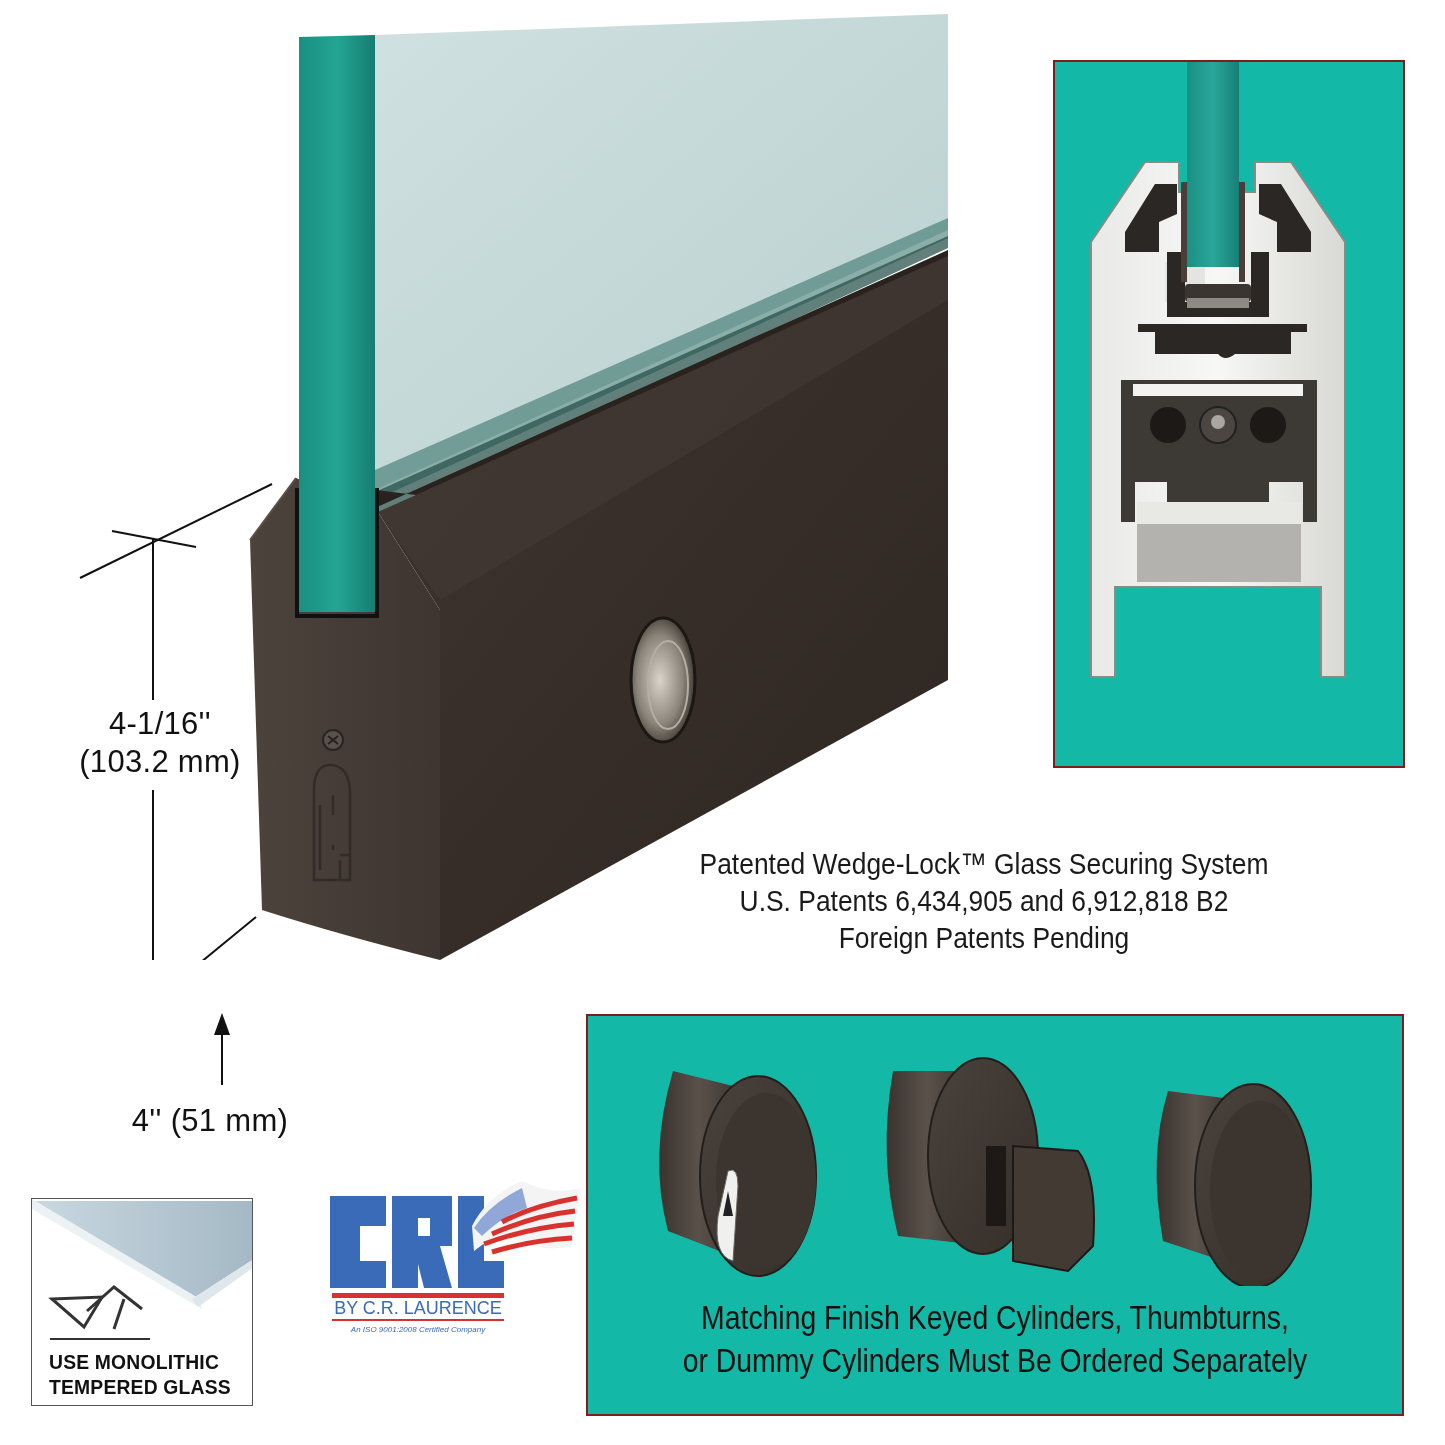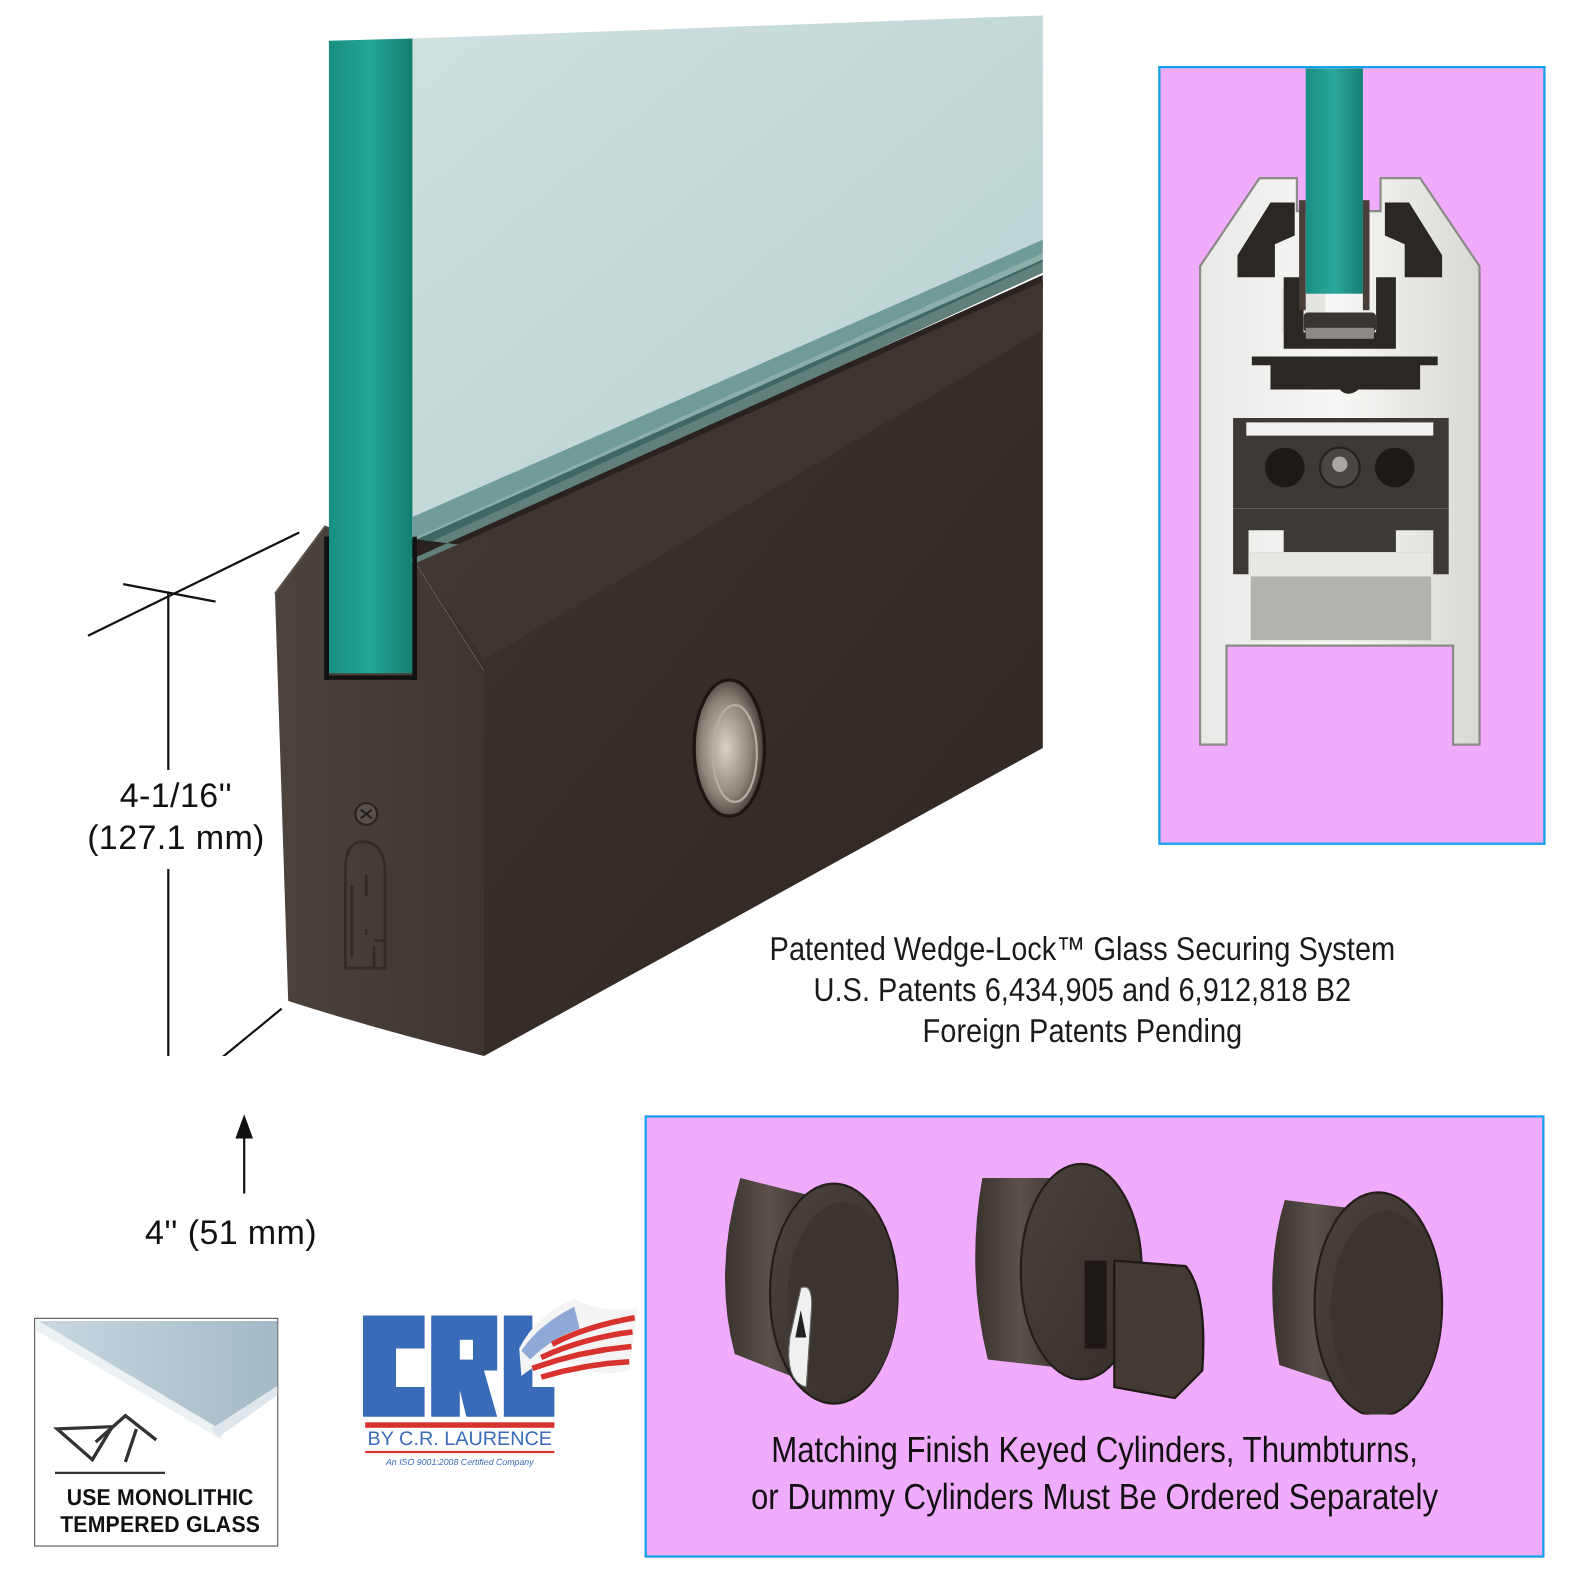--- a/index.html
+++ b/index.html
@@ -2,21 +2,21 @@
 <html><head>
 <meta charset="utf-8">
 <style>
   html, body { margin:0; padding:0; background:#ffffff; }
   body { width:1445px; height:1445px; position:relative; overflow:hidden; font-family:"Liberation Sans", sans-serif; color:#111; }
   .abs { position:absolute; }
   svg { display:block; }
   .dim-text { font-family:"Liberation Sans", sans-serif; font-size:31px; color:#111; text-align:center; line-height:38px; letter-spacing:0.3px; }
   .patent-text { font-family:"Liberation Sans", sans-serif; font-size:30px; line-height:37px; text-align:center; color:#1a1a1a; transform:scaleX(0.88); transform-origin:center; }
   .caption-text { font-family:"Liberation Sans", sans-serif; font-size:33px; line-height:43px; text-align:center; color:#111; transform:scaleX(0.86); transform-origin:center; }
-  .box { border:2px solid #0ea5e9; background:#f0abfc; box-sizing:border-box; }
+  .box { border:2px solid #7f1d1d; background:#14b8a6; box-sizing:border-box; }
   .glass-badge-text { font-family:"Liberation Sans", sans-serif; font-weight:bold; font-size:21px; line-height:25px; color:#111; letter-spacing:0.2px; transform:scaleX(0.92); transform-origin:left; }
 </style>
 </head>
 <body>
 
 <div class="abs" style="left:0;top:0;width:1000px;height:960px;">
   <svg width="1000" height="960" viewBox="0 0 1000 960">
     <defs>
       <linearGradient id="glassFace" x1="0" y1="0" x2="1" y2="1">
         <stop offset="0" stop-color="#cfe1e0"></stop>
@@ -89,21 +89,21 @@
       <line x1="284" y1="1063" x2="438" y2="963"></line>
 
       <line x1="222" y1="1030" x2="222" y2="1085"></line>
     </g>
     <polygon points="222,1013 214,1035 230,1035" fill="#111"></polygon>
   </svg>
 </div>
 
 <div class="abs dim-text" style="left:55px;top:705px;width:210px;">
   <div>4-1/16''</div>
-  <div>(127.1 mm)</div>
+  <div>(103.2 mm)</div>
 </div>
 <div class="abs dim-text" style="left:95px;top:1102px;width:230px;">
   <span>4'' (51 mm)</span>
 </div>
 
 <svg class="abs" style="left:210px;top:1005px;" width="26" height="82">
   <polygon points="12,8 4,30 20,30" fill="#111"></polygon>
   <line x1="12" y1="26" x2="12" y2="80" stroke="#111" stroke-width="2"></line>
 </svg>
 
@@ -191,21 +191,21 @@
       <ellipse cx="665" cy="170" rx="58" ry="102" fill="url(#cylFace)" stroke="#241e1a" stroke-width="2"></ellipse>
       <ellipse cx="672" cy="175" rx="50" ry="90" fill="#3b342f"></ellipse>
     </g>
   </svg>
   <div class="abs" style="left:0;top:280px;width:814px;">
     <div class="caption-text">Matching Finish Keyed Cylinders, Thumbturns,</div>
     <div class="caption-text">or Dummy Cylinders Must Be Ordered Separately</div>
   </div>
 </div>
 
-<div class="abs" style="left:31px;top:1198px;width:222px;height:208px;border:1.5px solid #555;box-sizing:border-box;background:#fff;overflow:hidden;text-align:center;">
+<div class="abs" style="left:31px;top:1198px;width:222px;height:208px;border:1.5px solid #555;box-sizing:border-box;background:#fff;overflow:hidden;">
   <svg class="abs" style="left:0;top:0;" width="222" height="208">
     <defs>
       <linearGradient id="pane" x1="0" y1="0" x2="1" y2="0">
         <stop offset="0" stop-color="#c9d8e1"></stop>
         <stop offset="1" stop-color="#a4b8c5"></stop>
       </linearGradient>
     </defs>
     <polygon points="2,2 222,2 222,60 160,100" fill="url(#pane)"></polygon>
     <polygon points="0,0 168,100 170,110 0,10" fill="#ecf1f4"></polygon>
     <polygon points="160,100 222,60 222,68 166,108" fill="#dfe7ec"></polygon>

